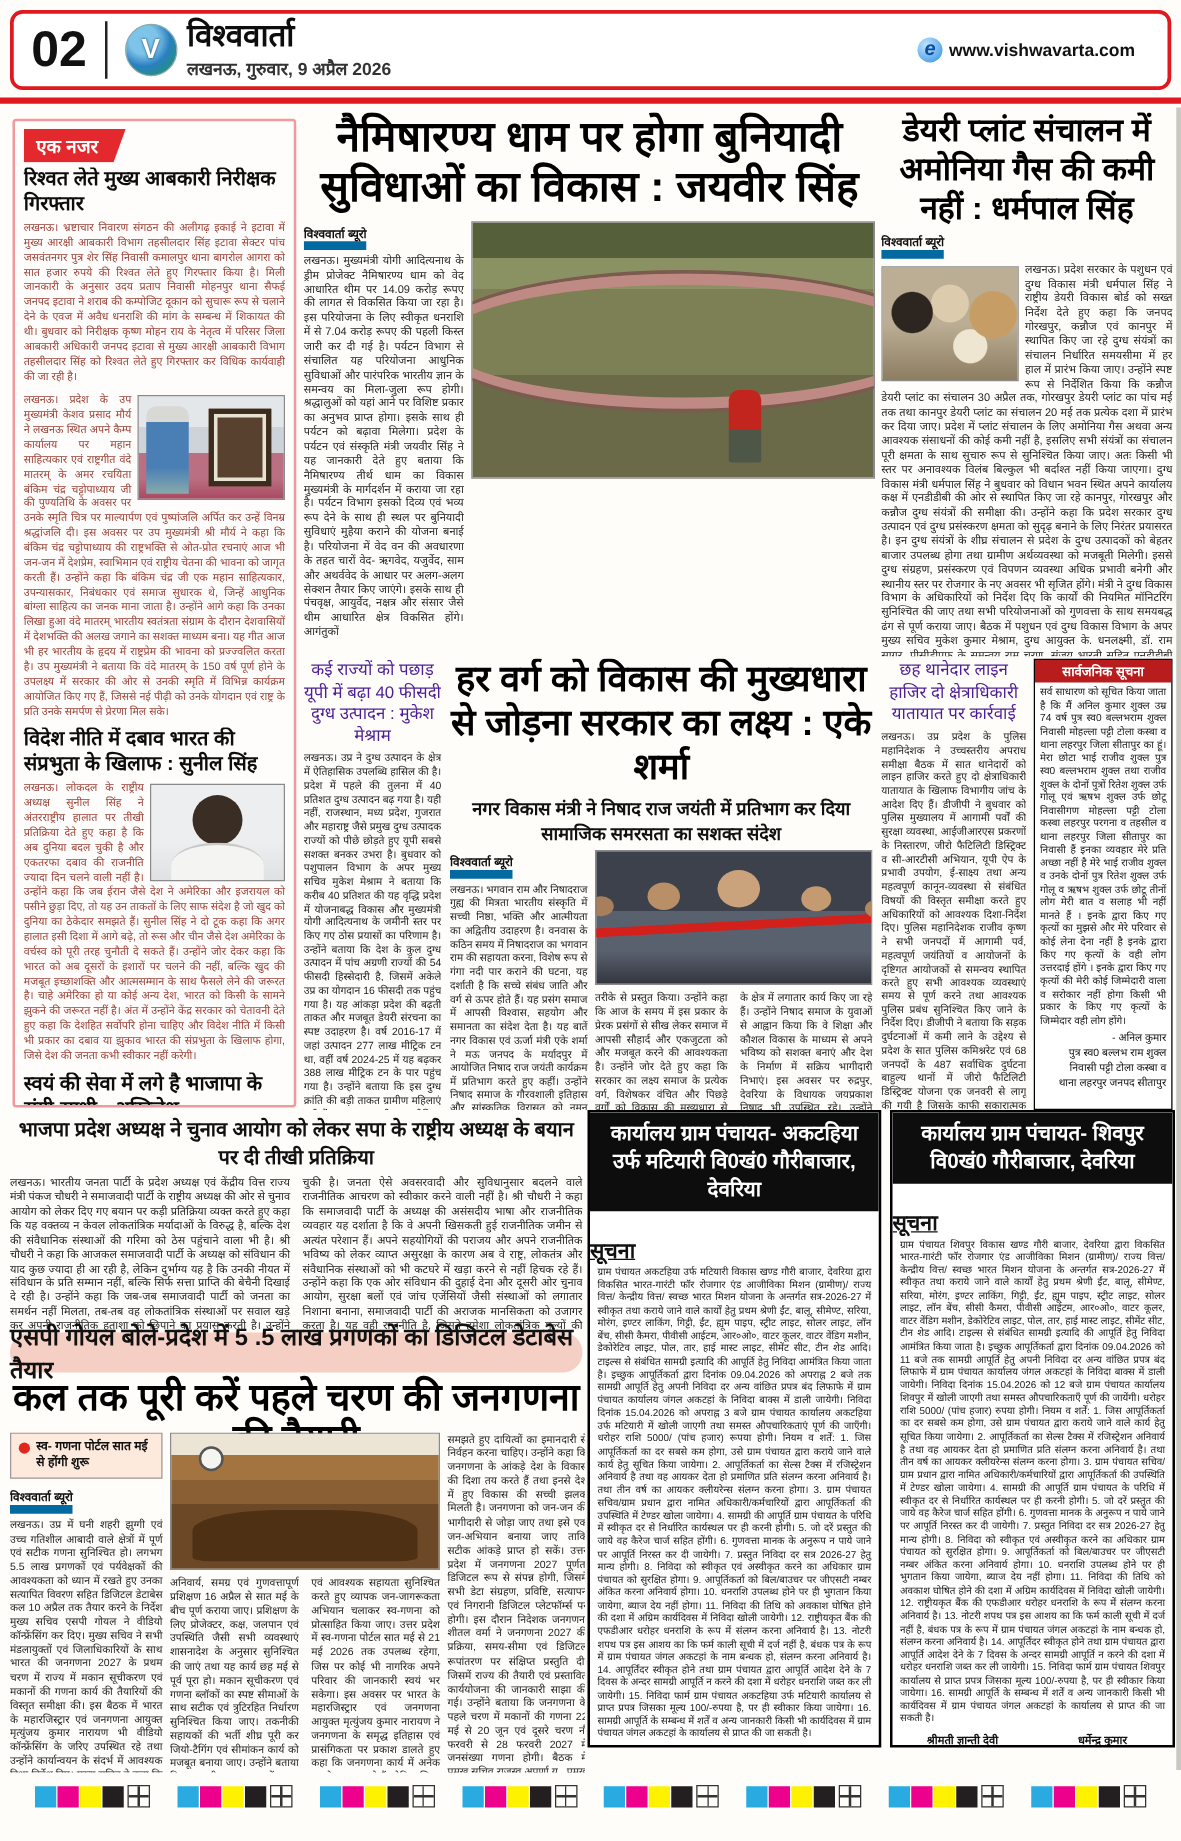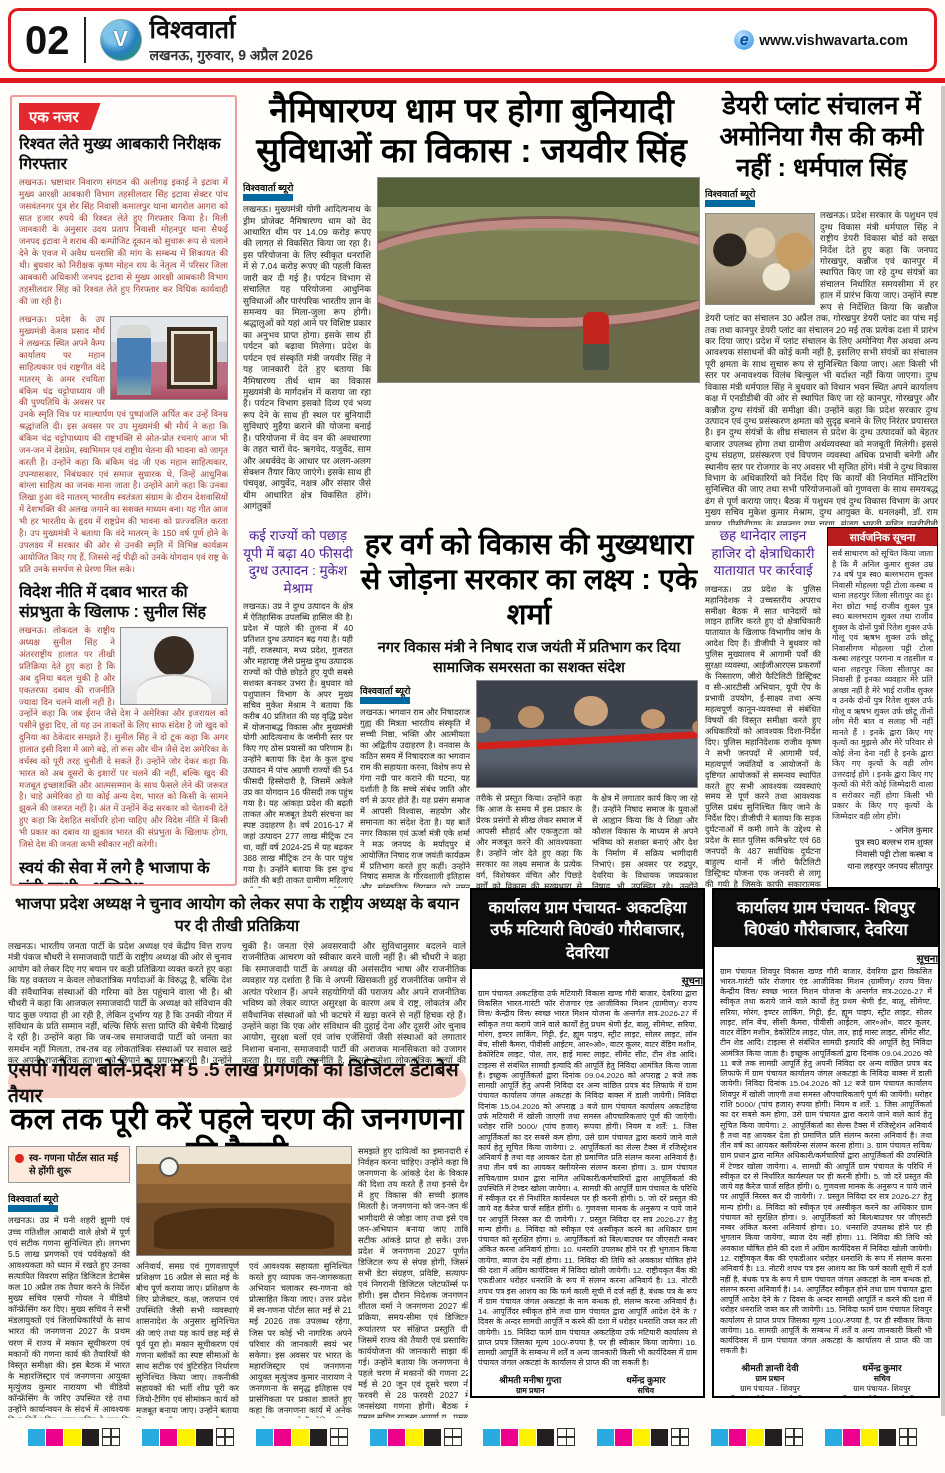--- a/index.html
+++ b/index.html
@@ -103,21 +103,21 @@
 .ph-meeting:after{content:"";position:absolute;left:22px;top:10px;width:16px;height:16px;border-radius:50%;background:#f4f4f0;border:2px solid #555}
 .cen-colB .cols2{margin-top:5px}
 .cen-colC{width:112px;flex:none}
 .small2{font-size:8.4px;line-height:1.32;text-align:justify;color:#1e1e1e}
 
 
 .gp-box{position:absolute;top:888px;height:510px;border:2px solid #000;background:#fff;overflow:hidden}
 .gp1{left:470px;width:235px}
 .gp2{left:712px;width:228px}
 .gp-head{background:#0d0d0d;color:#fff;font-size:16.5px;font-weight:bold;text-align:center;line-height:1.35;padding:6px 4px}
-.gp-sub{text-align:right;font-size:10px;font-weight:bold;text-decoration:underline;margin:4px 0 2px;color:#111}
+.gp-sub{text-align:left;font-size:17px;font-weight:bold;text-decoration:underline;margin:19px 0 2px;color:#111}
 .gp-body{font-size:7.9px;line-height:1.3;text-align:justify;padding:0 6px;color:#1a1a1a}
 .gp-signs{display:flex;justify-content:space-around;margin-top:5px}
 .gp-sig{text-align:center;font-size:7.8px;line-height:1.35;color:#111}
 .gp-sig .nm{font-size:9px;font-weight:bold}
 .gp-sig .rl{font-weight:bold}
 
 
 .marks{position:absolute;left:0;top:1428px;width:945px;display:flex;justify-content:space-between;padding:0 28px}
 .mark-group{display:flex;align-items:center;gap:1px}
 .mk{width:17px;height:17px;display:inline-block}

